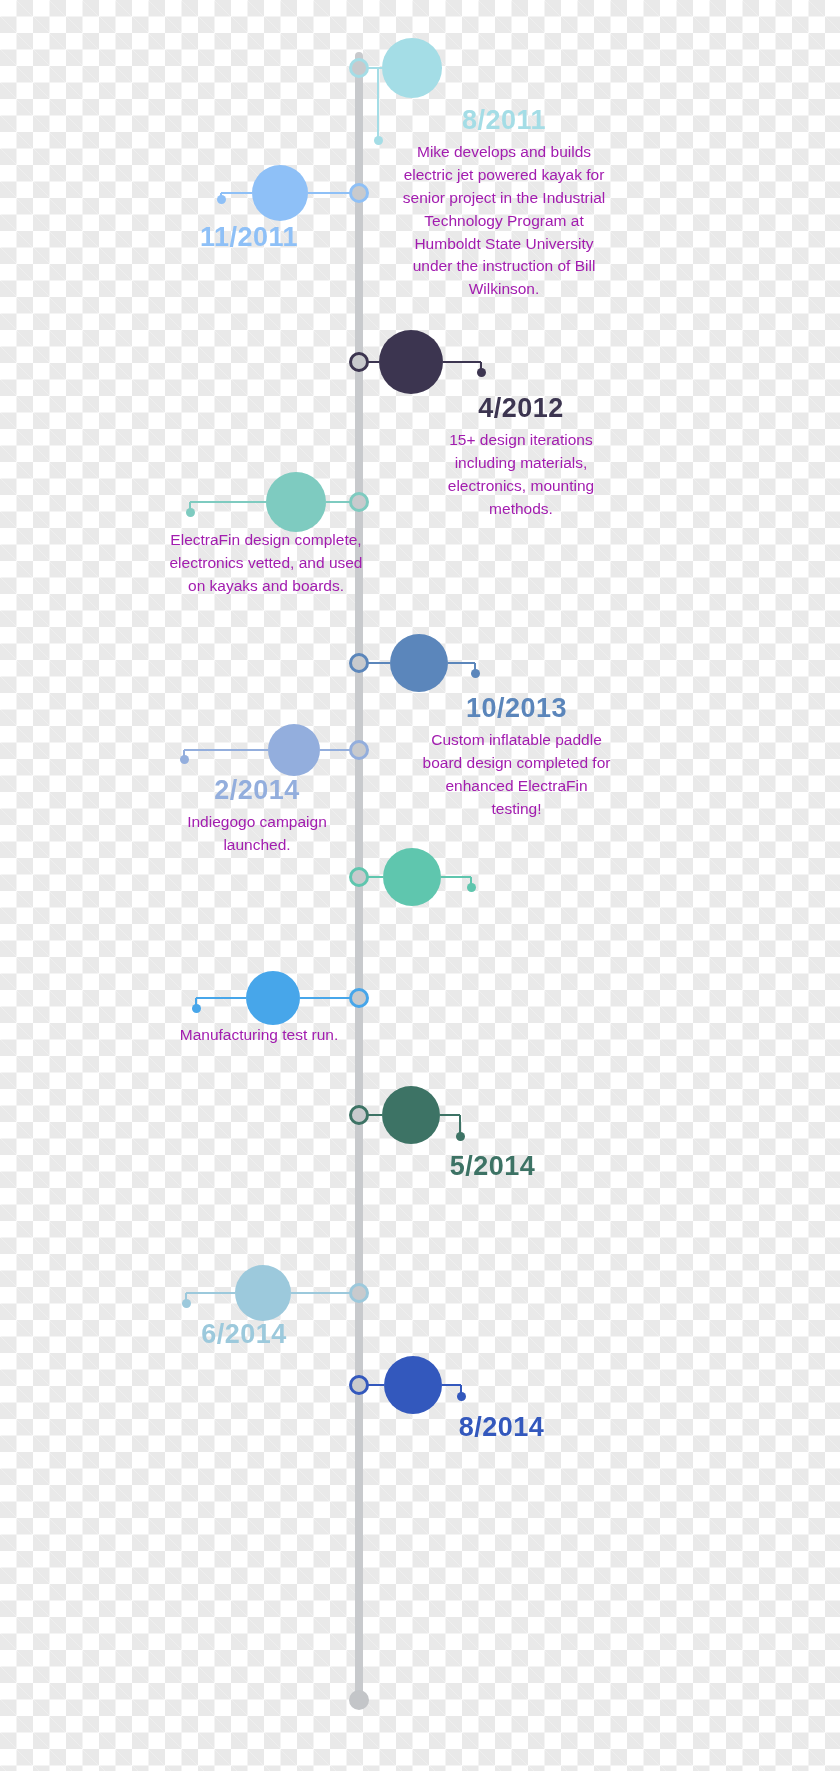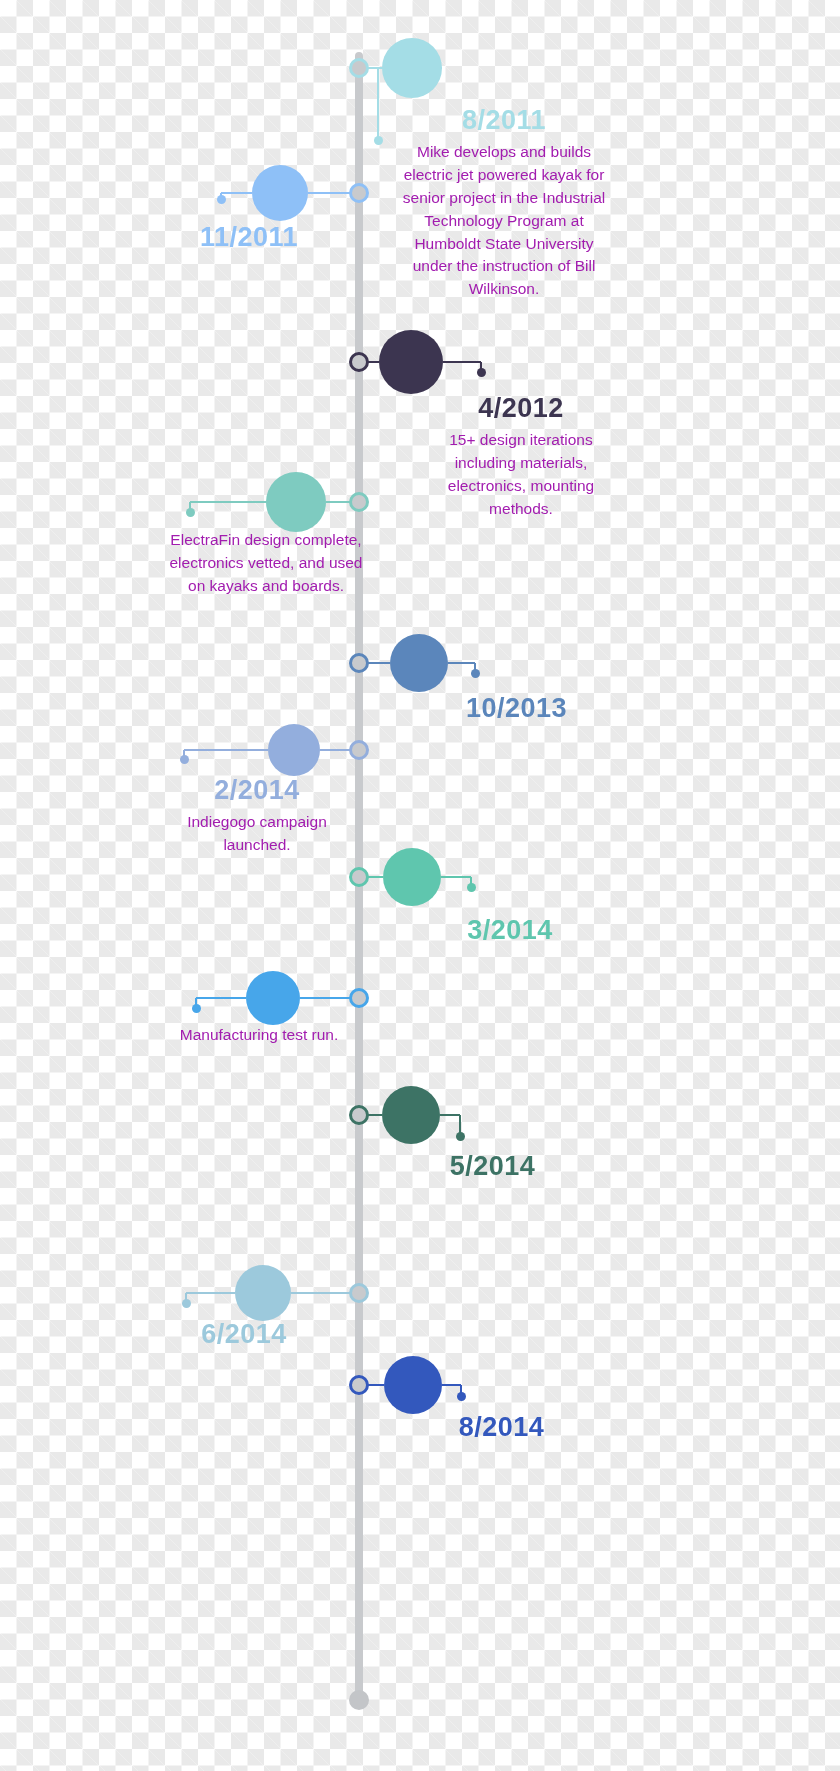--- a/index.html
+++ b/index.html
@@ -158,20 +158,21 @@
       </div>
       <div class="event" style="color: rgb(91, 134, 187);">
         <div class="seg-h" style="left:359px; top:662px; width:31px;"></div>
         <div class="seg-h" style="left:448px; top:662px; width:27px;"></div>
         <div class="seg-v" style="left:474px; top:663px; height:10px;"></div>
         <div class="tip" style="left:470.5px; top:668.5px;"></div>
         <div class="bubble" style="left:390px; top:634px; width:58px; height:58px;"></div>
         <div class="ring" style="top:653px;"></div>
         <div class="txt left" style="left:419px; top:692px; width:195px;">
           <div class="date">10/2013</div>
+          <div class="desc">Custom inflatable paddle board design completed for enhanced ElectraFin testing!</div>
         </div>
       </div>
       <div class="event" style="color: rgb(147, 174, 221);">
         <div class="seg-h" style="left:320px; top:749px; width:39px;"></div>
         <div class="seg-h" style="left:184px; top:749px; width:84px;"></div>
         <div class="seg-v" style="left:183px; top:750px; height:9px;"></div>
         <div class="tip" style="left:179.5px; top:754.5px;"></div>
         <div class="bubble" style="left:268px; top:724px; width:52px; height:52px;"></div>
         <div class="ring" style="top:740px;"></div>
         <div class="txt left" style="left:157px; top:774px; width:200px;">
@@ -180,21 +181,20 @@
         </div>
       </div>
       <div class="event" style="color: rgb(95, 198, 174);">
         <div class="seg-h" style="left:359px; top:876px; width:24px;"></div>
         <div class="seg-h" style="left:441px; top:876px; width:30px;"></div>
         <div class="seg-v" style="left:470px; top:877px; height:10px;"></div>
         <div class="tip" style="left:466.5px; top:882.5px;"></div>
         <div class="bubble" style="left:383px; top:848px; width:58px; height:58px;"></div>
         <div class="ring" style="top:867px;"></div>
         <div class="txt left" style="left:415px; top:914px; width:190px;">
-          <div class="date">3/2014</div>
         </div>
       </div>
       <div class="event" style="color: rgb(71, 166, 234);">
         <div class="seg-h" style="left:300px; top:997px; width:59px;"></div>
         <div class="seg-h" style="left:196px; top:997px; width:50px;"></div>
         <div class="seg-v" style="left:195px; top:998px; height:10px;"></div>
         <div class="tip" style="left:191.5px; top:1003.5px;"></div>
         <div class="bubble" style="left:246px; top:971px; width:54px; height:54px;"></div>
         <div class="ring" style="top:988px;"></div>
         <div class="txt left" style="left:159px; top:1021px; width:200px;">

